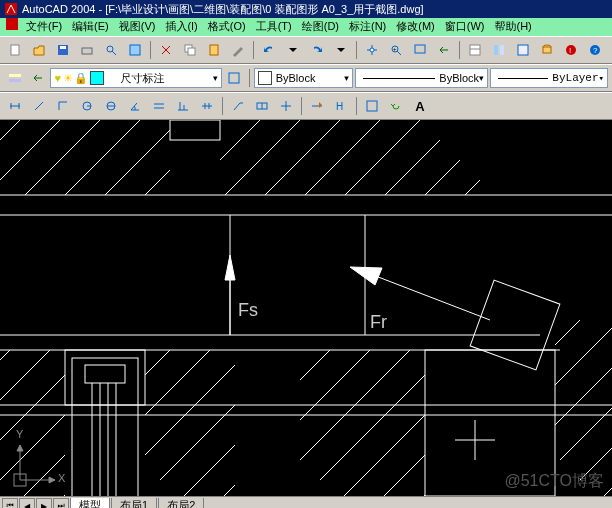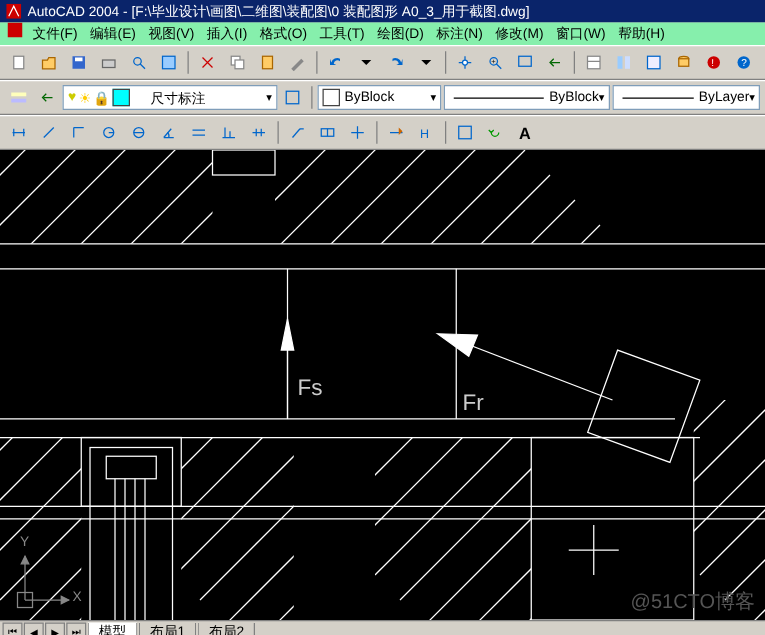--- a/index.html
+++ b/index.html
@@ -228,21 +228,21 @@
   <div class="combo" style="width:95px;">
     <span class="swatch"></span>
     <span style="margin-left:4px;">ByBlock</span>
     <span class="arrow">▾</span>
   </div>
   <div class="combo" style="width:130px;">
     <span style="flex:1;border-top:1px solid #000;height:0;margin:0 4px;"></span>
     <span>ByBlock</span>
     <span class="arrow">▾</span>
   </div>
-  <div class="combo" style="width:115px;">
+  <div class="combo" style="width:115px;font-family:Liberation Mono, monospace;">
     <span style="flex:1;border-top:1px solid #000;height:0;margin:0 4px;"></span>
     <span>ByLayer</span>
     <span class="arrow">▾</span>
   </div>
 </div>
 
 <div class="toolrow" id="dimrow">
   <div id="dimhost" style="display:flex;align-items:center;gap:2px;">
       <span class="tbtn">
         <svg width="14" height="14">

